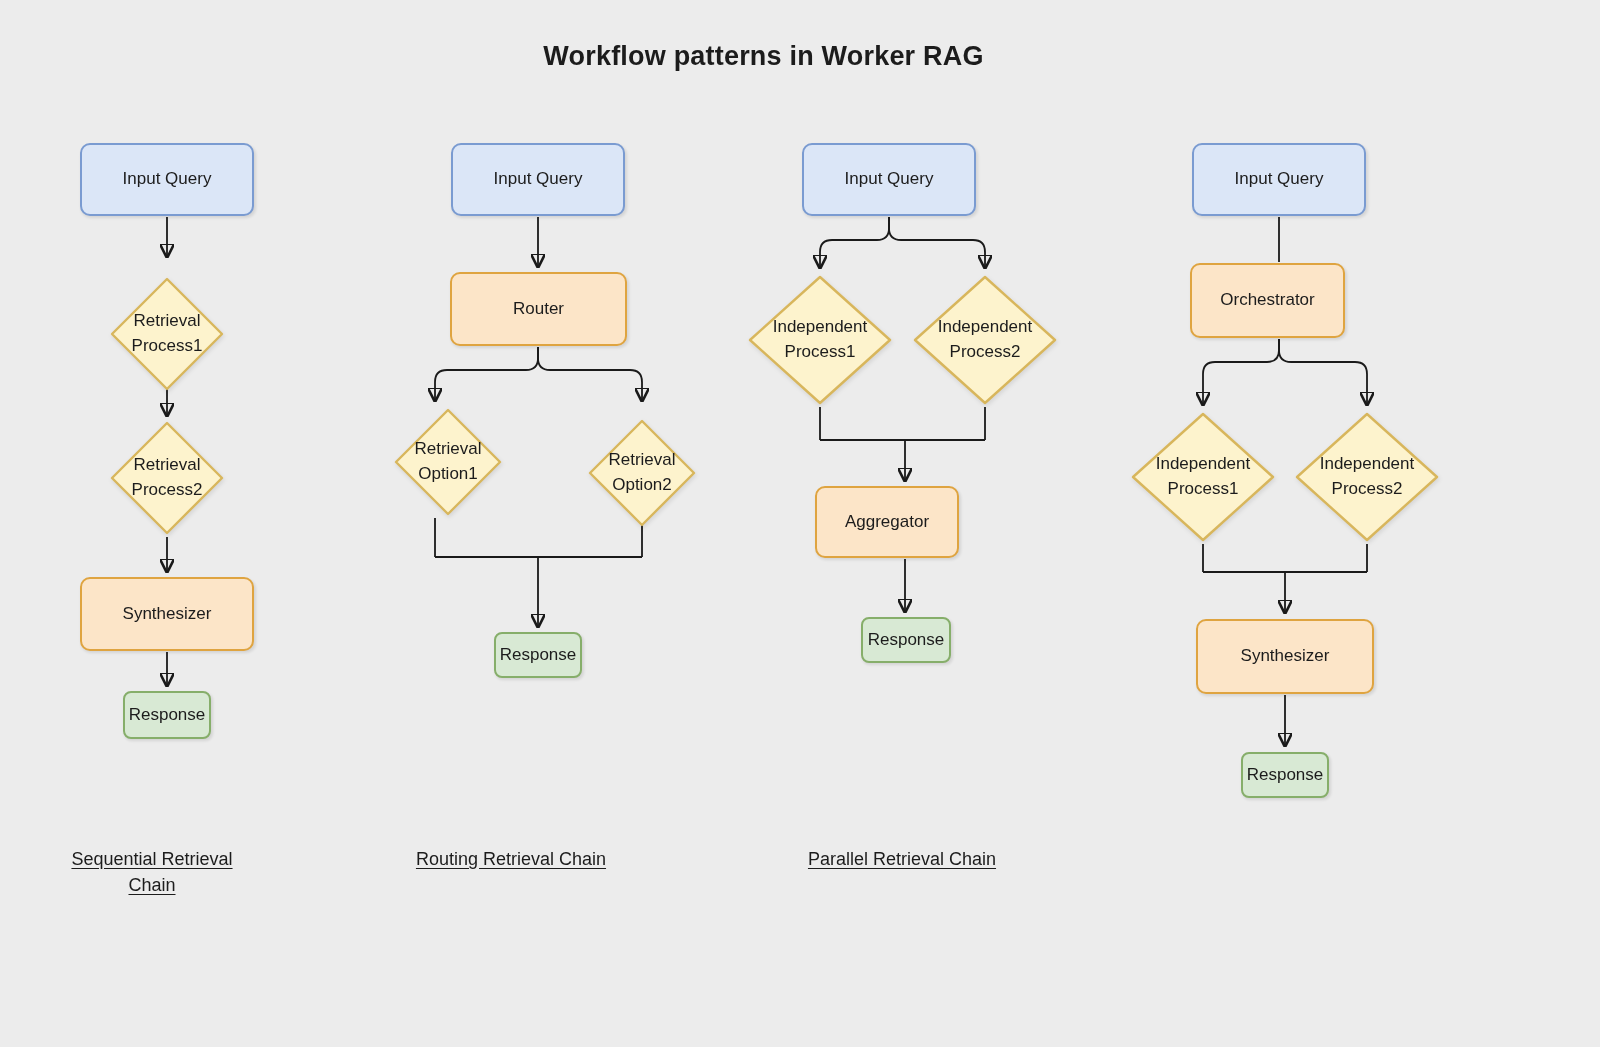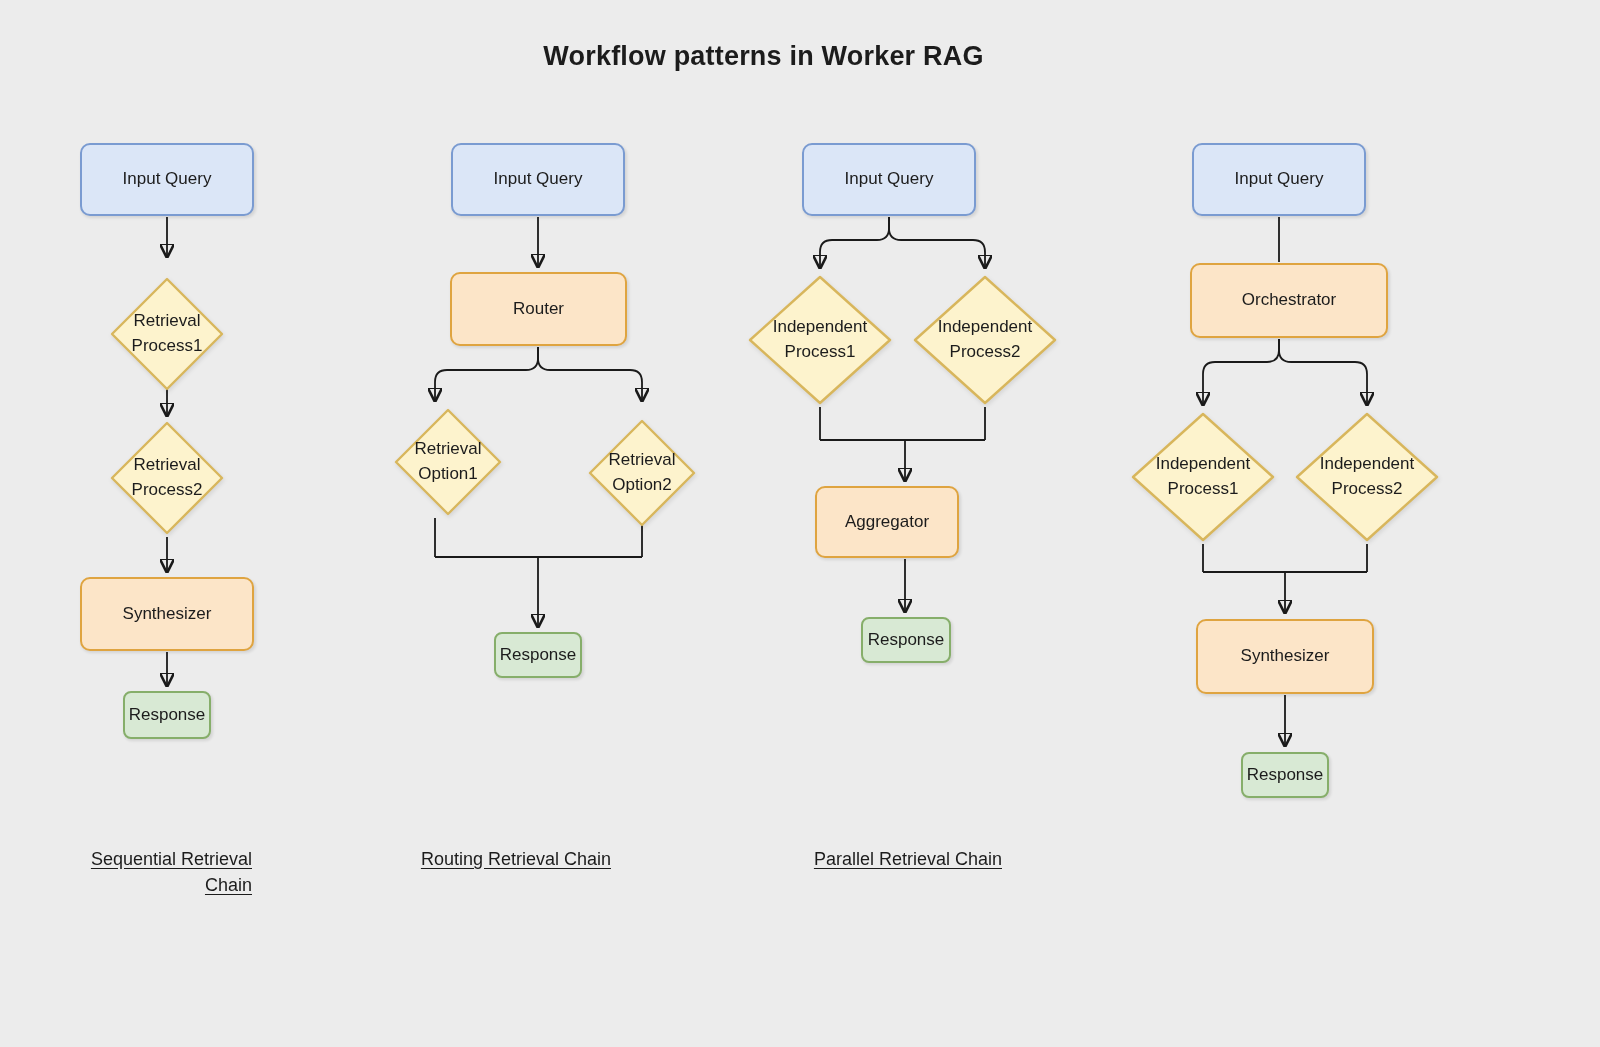--- a/index.html
+++ b/index.html
@@ -31,21 +31,21 @@
   .green {background:var(--response-fill);border-color:var(--response-stroke);border-radius:8px;}
 
   .diamond{position:absolute;filter:drop-shadow(1.5px 2px 2px rgba(0,0,0,.10));}
   .diamond svg{position:absolute;left:0;top:0;}
   .diamond polygon{fill:var(--diamond-fill);stroke:var(--diamond-stroke);
                    stroke-width:2.4;stroke-linejoin:round;}
   .diamond .nlabel{position:absolute;left:0;top:0;right:0;bottom:0;display:flex;
                    align-items:center;justify-content:center;text-align:center;
                    font-size:17px;line-height:1.45;padding:0 12px;}
 
-  .caption{position:absolute;width:200px;text-align:right;font-size:18px;
+  .caption{position:absolute;width:200px;text-align:center;font-size:18px;
            line-height:26px;text-decoration:underline;text-underline-offset:3px;}
 </style>
 </head>
 <body>
 
 <div class="canvas">
 
   <div class="title">Workflow patterns in Worker RAG</div>
 
   <svg class="wires" width="1600" height="1047" aria-hidden="true">
@@ -169,21 +169,21 @@
   <div class="node green" style="left:861px;top:617px;width:90px;height:46px">
     <span class="nlabel">Response</span>
   </div>
 
   <div class="caption" style="left:802px;top:846px">Parallel Retrieval Chain</div>
 
   <div class="node blue" style="left:1192px;top:143px;width:174px;height:73px">
     <span class="nlabel">Input Query</span>
   </div>
 
-  <div class="node orange" style="left:1190px;top:263px;width:198px;height:75px">
+  <div class="node orange" style="left:1190px;top:263px;width:155px;height:75px">
     <span class="nlabel">Orchestrator</span>
   </div>
 
   <div class="diamond" style="left:1130px;top:411px;width:146px;height:132px">
     <svg width="146" height="132" viewBox="0 0 146 132">
         <polygon points="73,3 143,66 73,129 3,66"></polygon>
       </svg>
     <span class="nlabel">Independent Process1</span>
   </div>
 

